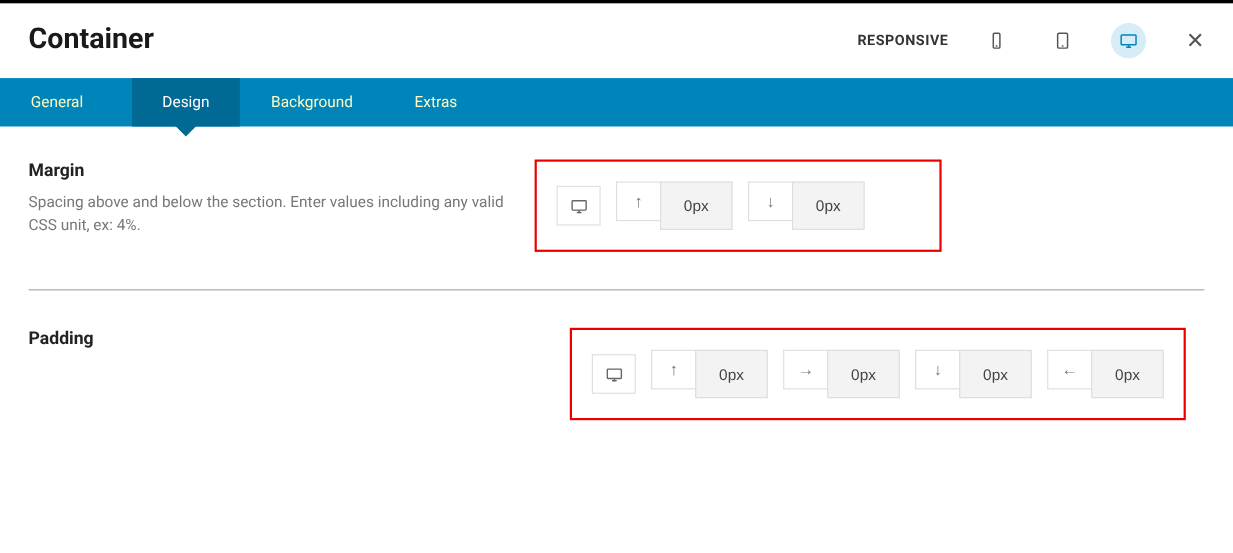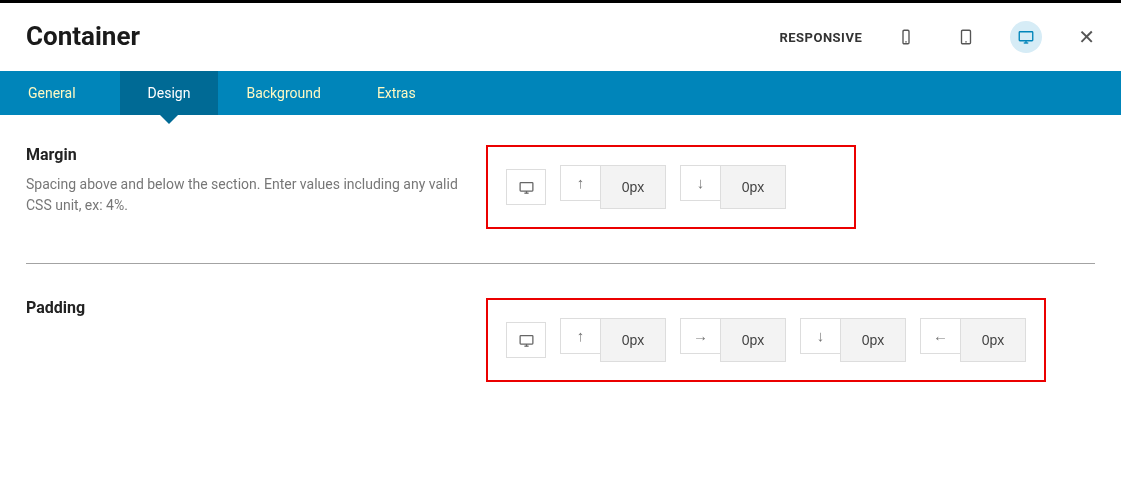--- a/index.html
+++ b/index.html
@@ -12,21 +12,21 @@
 .dev-icon { width: 32px; height: 32px; display: flex; align-items: center; justify-content: center; border-radius: 50%; cursor: pointer; color: #555; }
 .dev-icon.active { background: #d6ecf6; color: #0085ba; }
 .dev-icon svg { width: 18px; height: 18px; stroke: currentColor; fill: none; stroke-width: 1.8; }
 .close-x { font-size: 20px; color: #555; cursor: pointer; margin-left: 8px; }
 .tabs { display: flex; background: #0085ba; }
 .tab { padding: 14px 28px; color: #fef9c3; font-size: 14px; cursor: pointer; position: relative; }
 .tab.active { background: #006a95; color: #fff; margin-left: 16px; }
 .tab.active::after { content: ""; position: absolute; bottom: -9px; left: 50%; transform: translateX(-50%); width: 0; height: 0; border-left: 10px solid transparent; border-right: 10px solid transparent; border-top: 10px solid #006a95; }
 .panel { padding: 30px 26px 10px 26px; }
 .row { display: flex; align-items: flex-start; border-bottom: 1px solid #a3a3a3; padding-bottom: 34px; margin-bottom: 34px; }
-.row:last-child { border-bottom: none; margin-bottom: 0; }
+.row:last-child { border-bottom: none; margin-bottom: 0; gap: 32px; }
 .label-col { width: 460px; }
 .label-col h3 { font-size: 16px; font-weight: 700; color: #222; margin-bottom: 10px; }
 .label-col p { font-size: 14px; color: #777; line-height: 1.5; }
 .label-col a { color: #0085ba; text-decoration: underline; }
 .control-col { flex: 1; }
 .highlight { border: 2px solid #eb0000; padding: 18px 18px; display: flex; align-items: center; gap: 14px; width: 560px; }
 .dev-btn { width: 40px; height: 36px; border: 1px solid #ddd; background: #fff; display: flex; align-items: center; justify-content: center; cursor: pointer; color: #666; }
 .dev-btn svg { width: 17px; height: 17px; stroke: currentColor; fill: none; stroke-width: 1.8; }
 .spacing-input { display: flex; }
 .arrow-box { width: 40px; height: 36px; border: 1px solid #ddd; border-right: none; background: #fff; display: flex; align-items: center; justify-content: center; color: #777; font-size: 15px; }

